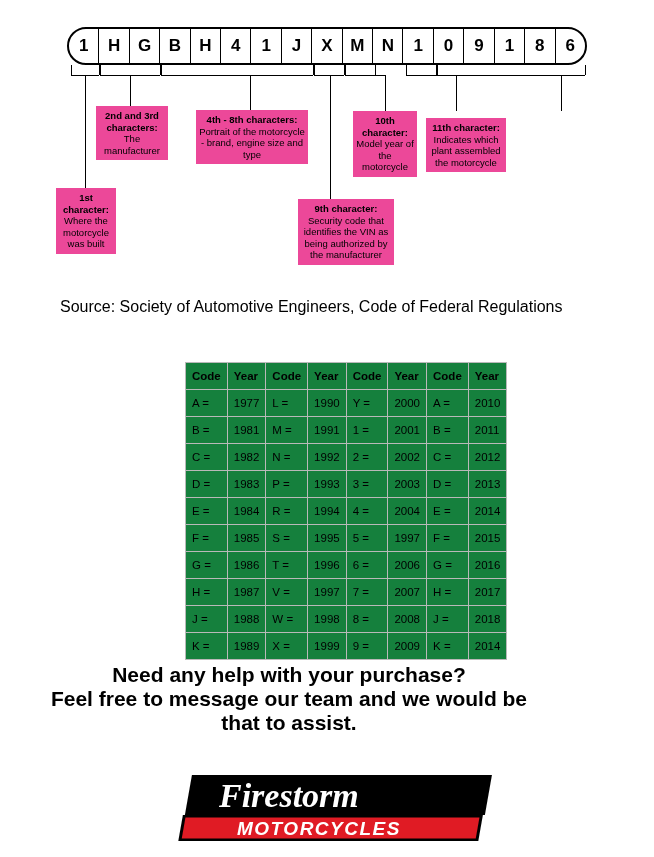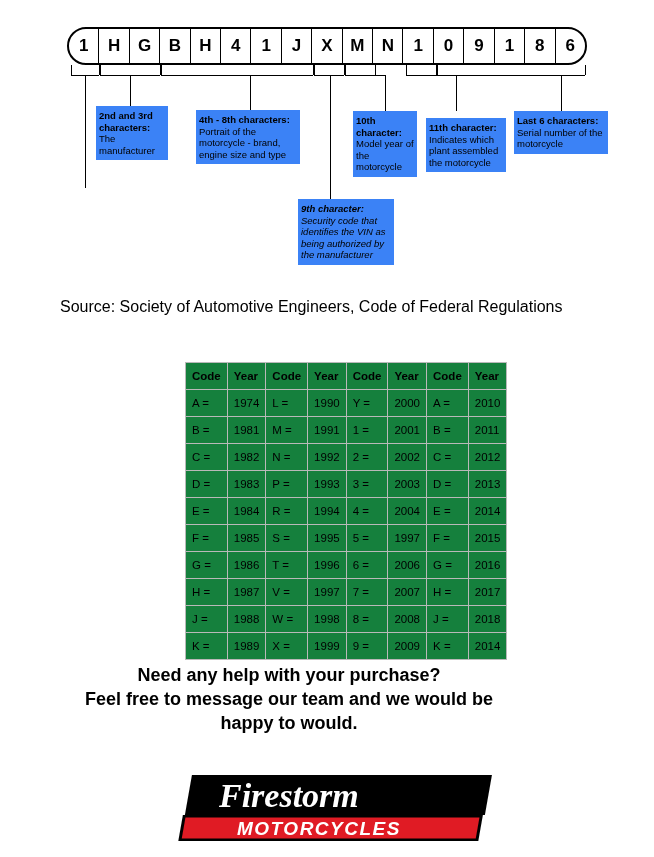--- a/index.html
+++ b/index.html
@@ -54,23 +54,24 @@
     background: #000;
   }
   .hline {
     position: absolute;
     height: 1px;
     background: #000;
   }
 
   .callout {
     position: absolute;
-    background: #3b82f6;
+    background: #ec4899;
     font-size: 9.5px;
     line-height: 11.5px;
+    text-align: center;
     padding: 4px 3px;
     box-sizing: border-box;
     color: #000;
   }
   .callout b {
     font-weight: bold;
   }
 
   #source-note {
     position: absolute;
@@ -105,21 +106,21 @@
     text-align: left;
   }
 
   
   #help-text {
     position: absolute;
     left: 0;
     top: 663px;
     width: 578px;
     text-align: center;
-    font-size: 18px;
+    font-size: 21px;
     font-weight: bold;
     line-height: 24px;
   }
 
   
   #logo {
     position: absolute;
     left: 177px;
     top: 762px;
     width: 320px;
@@ -183,50 +184,50 @@
   <div class="vline" style="left:436px; top:65px; height:10px;"></div>
   <div class="hline" style="left:406px; top:75px; width:30px;"></div>
   <div class="vline" style="left:456px; top:75px; height:36px;"></div>
   <div class="hline" style="left:436px; top:75px; width:20px;"></div>
 
   <div class="vline" style="left:437px; top:65px; height:10px;"></div>
   <div class="vline" style="left:585px; top:65px; height:10px;"></div>
   <div class="hline" style="left:437px; top:75px; width:148px;"></div>
   <div class="vline" style="left:561px; top:75px; height:36px;"></div>
 
+  <div class="callout" style="left:56px; top:188px; width:60px;">
+    <b>1st character:</b><br>
+    <span>Where the motorcycle was built</span>
+  </div>
 
   <div class="callout" style="left:96px; top:106px; width:72px;">
     <b>2nd and 3rd characters:</b><br>
     <span>The manufacturer</span>
   </div>
 
-  <div class="callout" style="left:196px; top:110px; width:104px;">
+  <div class="callout" style="left:196px; top:110px; width:112px;">
     <b>4th - 8th characters:</b><br>
     <span>Portrait of the motorcycle - brand, engine size and type</span>
   </div>
 
-  <div class="callout" style="left:298px; top:199px; width:96px;font-style:italic;">
+  <div class="callout" style="left:298px; top:199px; width:96px;">
     <b>9th character:</b><br>
     <span>Security code that identifies the VIN as being authorized by the manufacturer</span>
   </div>
 
   <div class="callout" style="left:353px; top:111px; width:64px;">
     <b>10th character:</b><br>
     <span>Model year of the motorcycle</span>
   </div>
 
   <div class="callout" style="left:426px; top:118px; width:80px;">
     <b>11th character:</b><br>
     <span>Indicates which plant assembled the motorcycle</span>
   </div>
 
-  <div class="callout" style="left:514px; top:111px; width:94px;">
-    <b>Last 6 characters:</b><br>
-    <span>Serial number of the motorcycle</span>
-  </div>
 
   <div id="source-note">Source:  Society of Automotive Engineers, Code of Federal Regulations</div>
 </div>
 
 <div id="code-table-wrap">
   <table id="code-table">
     <thead>
       <tr>
         <th>Code</th>
         <th>Year</th>
@@ -234,21 +235,21 @@
         <th>Year</th>
         <th>Code</th>
         <th>Year</th>
         <th>Code</th>
         <th>Year</th>
       </tr>
     </thead>
     <tbody>
       <tr>
         <td>A =</td>
-        <td>1974</td>
+        <td>1977</td>
         <td>L =</td>
         <td>1990</td>
         <td>Y =</td>
         <td>2000</td>
         <td>A =</td>
         <td>2010</td>
       </tr>
       <tr>
         <td>B =</td>
         <td>1981</td>
@@ -339,21 +340,21 @@
         <td>K =</td>
         <td>2014</td>
       </tr>
     </tbody>
   </table>
 </div>
 
 <div id="help-text">
   <div>Need any help with your purchase?</div>
   <div>Feel free to message our team and we would be</div>
-  <div>happy to would.</div>
+  <div>that to assist.</div>
 </div>
 
 <div id="logo">
   <svg width="320" height="82" viewBox="0 0 320 82" xmlns="http://www.w3.org/2000/svg">
     <g transform="skewX(-10)">
       <rect x="16" y="6" width="300" height="40" fill="#000000"></rect>
       <rect x="14" y="46" width="300" height="26" fill="#000000"></rect>
       <rect x="17" y="48.5" width="294" height="21" fill="#e01b24"></rect>
     </g>
     <text id="logo-primary" x="42" y="38" font-family="&quot;Liberation Serif&quot;, serif" font-size="34" font-style="italic" font-weight="bold" fill="#ffffff">Firestorm</text>

